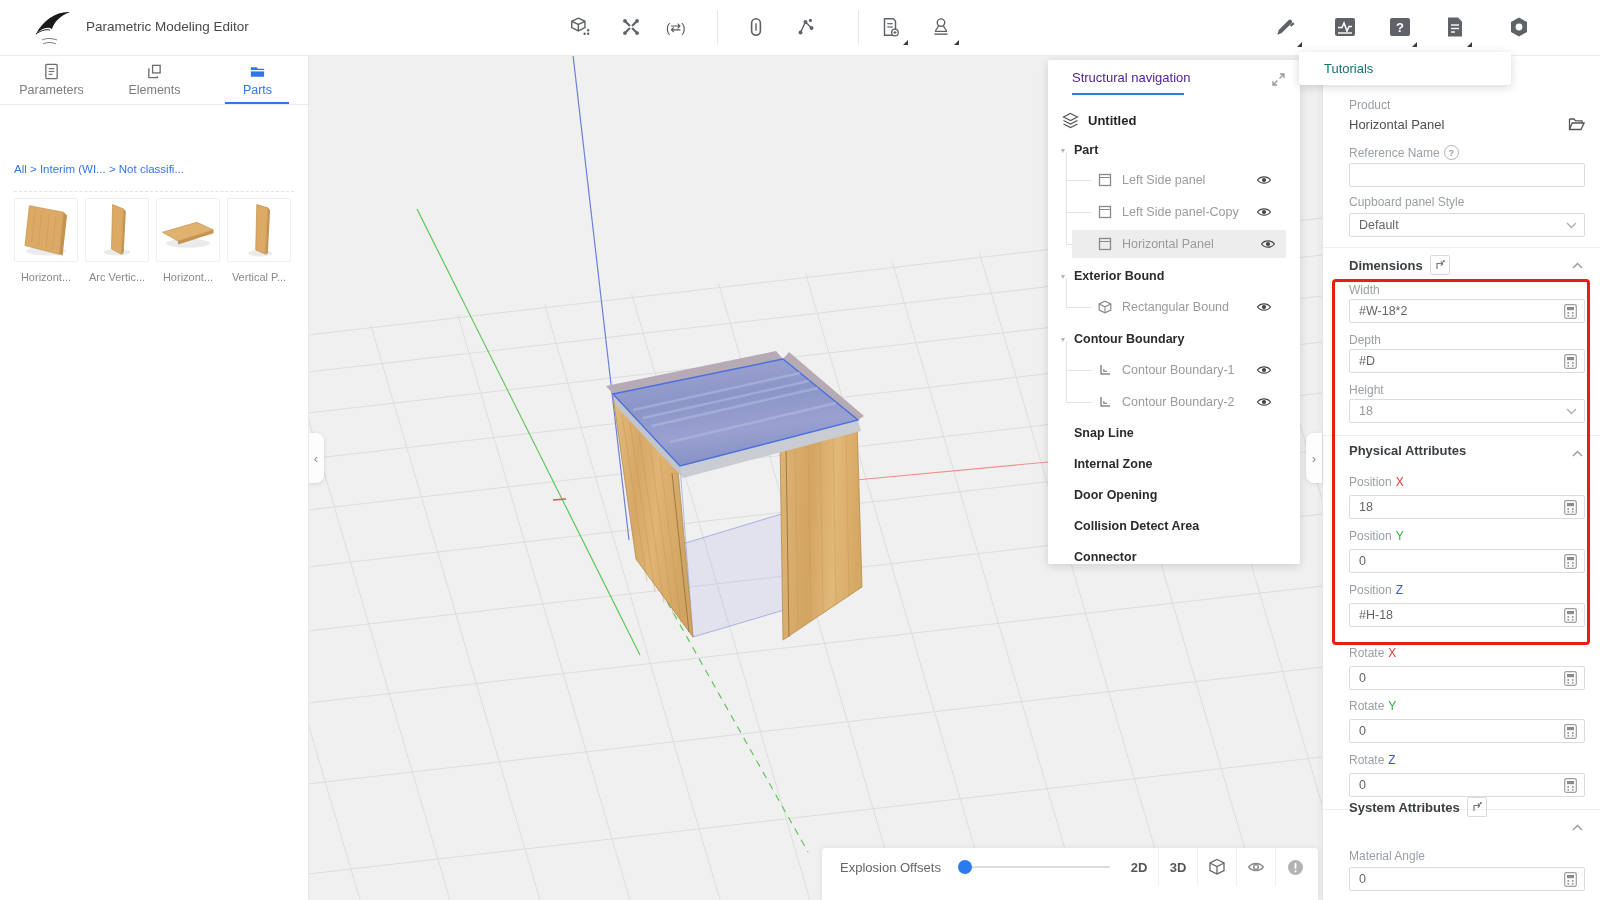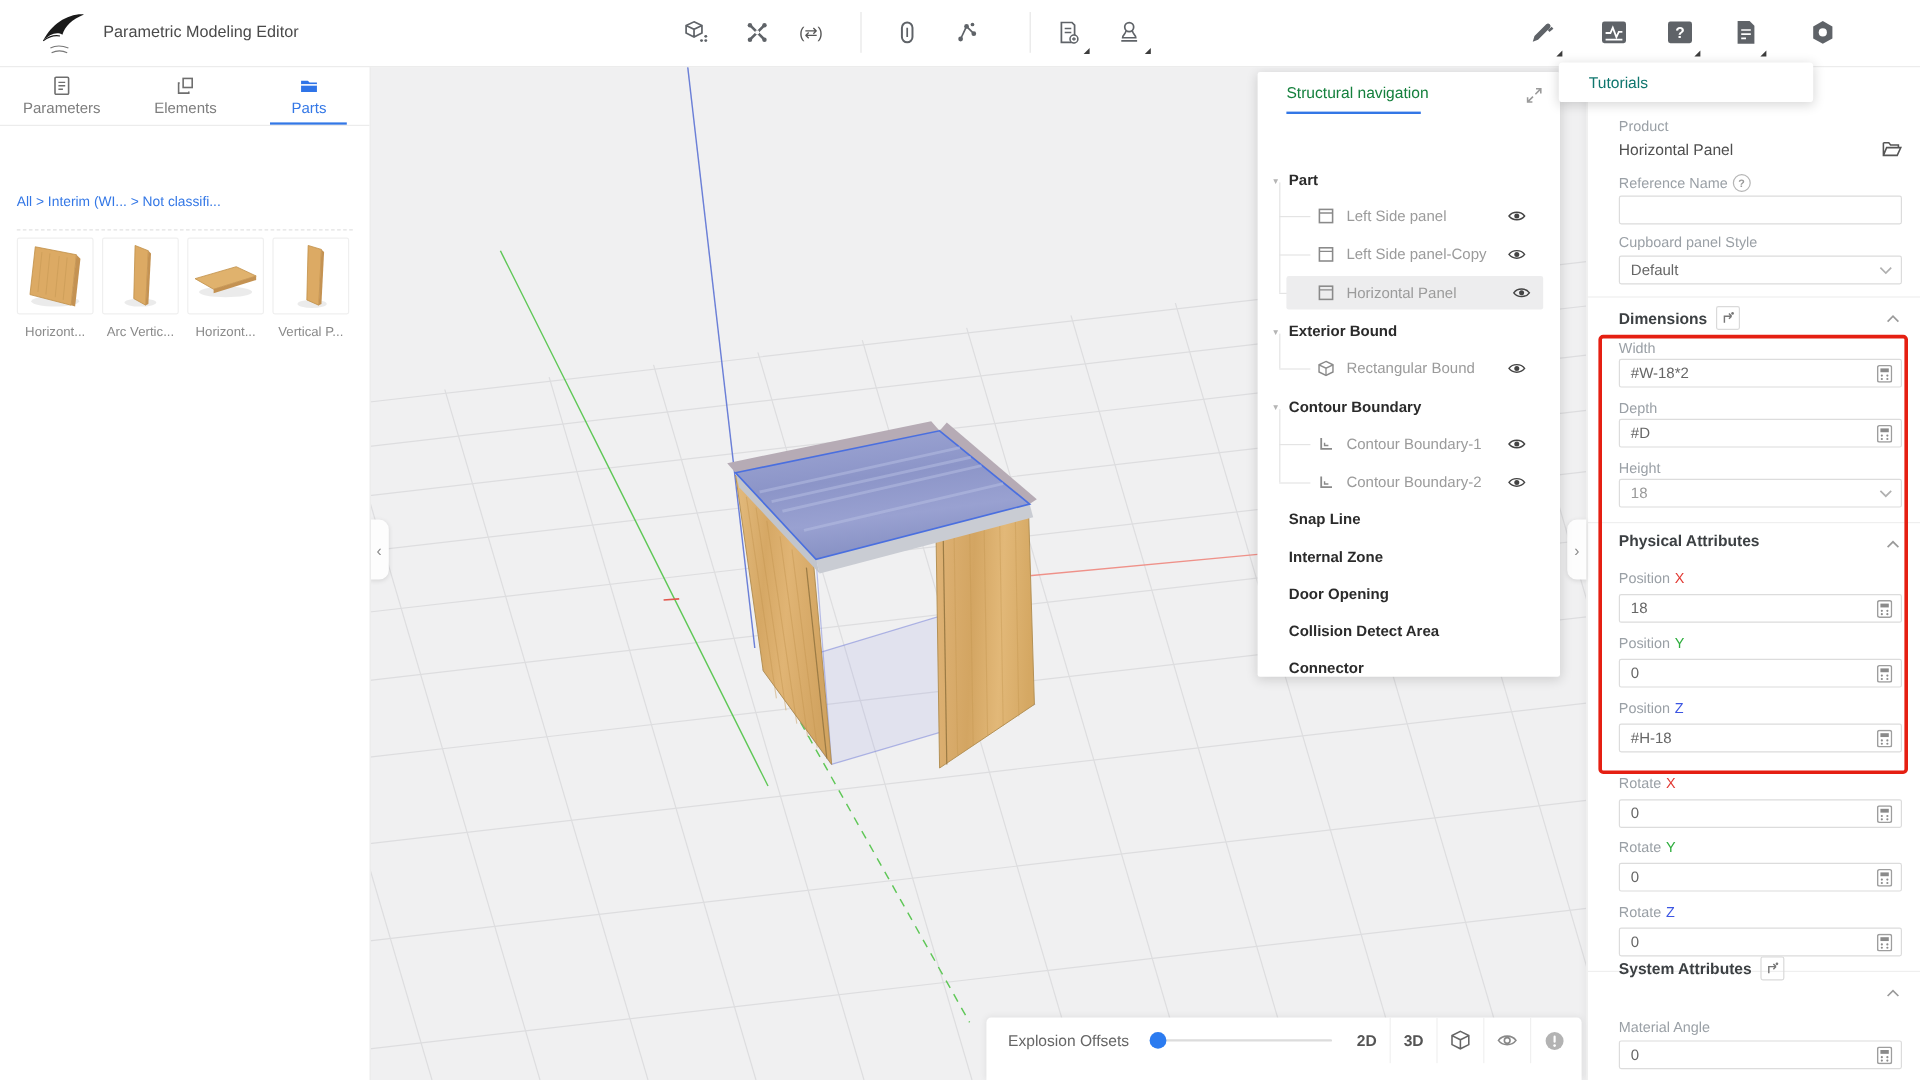--- a/index.html
+++ b/index.html
@@ -26,21 +26,21 @@
   #breadcrumb{position:absolute;left:14px;top:108px;font-size:11.5px;color:#3377e6;white-space:nowrap;}
   #breadcrumb span{cursor:pointer;}
   #list-divider{position:absolute;left:14px;top:136px;width:280px;border-top:1px dashed #e2e2e2;}
   .part-card{position:absolute;top:143px;width:64px;height:64px;background:#fff;border:1px solid #efefef;border-radius:2px;cursor:pointer;box-sizing:border-box;}
   .part-label{position:absolute;top:216px;width:64px;text-align:center;font-size:11px;color:#8a8a8a;white-space:nowrap;overflow:hidden;}
   
   #viewport{position:absolute;left:308px;top:55px;z-index:1;}
   .edge-handle{position:absolute;top:433px;width:16px;height:50px;background:#fdfdfd;box-shadow:0 1px 4px rgba(0,0,0,.12);display:flex;align-items:center;justify-content:center;color:#8a8a8a;font-size:13px;cursor:pointer;z-index:12;}
   
   #navpanel{position:absolute;left:1048px;top:60px;width:252px;height:504px;background:#fff;box-shadow:0 2px 10px rgba(0,0,0,.14);z-index:15;overflow:hidden;border-radius:2px;}
-  #nav-title{position:absolute;left:24px;top:10px;font-size:13px;color:#15803d;cursor:pointer;}
+  #nav-title{position:absolute;left:24px;top:10px;font-size:13px;color:#4c1d95;cursor:pointer;}
   #nav-underline{position:absolute;left:24px;top:33px;width:112px;height:2px;background:#3377e6;}
   .nav-row{position:absolute;left:0;width:252px;height:28px;display:flex;align-items:center;cursor:pointer;}
   .nav-row.sel{background:#ededee;left:24px;width:214px;border-radius:2px;}
   .nav-root-label{font-size:13px;font-weight:bold;color:#262626;margin-left:40px;}
   .nav-group-label{font-size:12.5px;font-weight:bold;color:#2b2b2b;margin-left:26px;}
   .nav-child-label{font-size:12.5px;color:#9b9b9b;margin-left:22px;}
   .nav-caret{position:absolute;left:13px;font-size:8px;color:#b5b5b5;}
   .nav-cicon{position:absolute;left:50px;width:14px;height:14px;}
   .nav-row.sel .nav-cicon{left:26px;}
   .eye{position:absolute;right:28px;width:16px;height:16px;cursor:pointer;}
@@ -308,20 +308,27 @@
 <div class="edge-handle" style="left:308px;border-radius:0 8px 8px 0">‹</div>
 <div class="edge-handle" style="left:1306px;border-radius:8px 0 0 8px">›</div>
 
 <div id="navpanel">
   <div id="nav-title">Structural navigation</div>
   <div id="nav-underline"></div>
   <svg class="abs" style="right:14px;top:12px" width="15" height="15" viewBox="0 0 15 15">
     <path d="M2 9 V13 H6 M13 6 V2 H9 M12.5 2.5 L8.5 6.5 M2.5 12.5 L6.5 8.5" fill="none" stroke="#9a9a9a" stroke-width="1.3"></path>
   </svg>
 
+  <div class="nav-row" style="top:46px">
+    <svg class="abs" style="left:14px" width="17" height="17" viewBox="0 0 17 17">
+      <path d="M8.5 1.5 L15.5 5 L8.5 8.5 L1.5 5 Z" fill="none" stroke="#555" stroke-width="1.2"></path>
+      <path d="M1.5 8.5 L8.5 12 L15.5 8.5 M1.5 12 L8.5 15.5 L15.5 12" fill="none" stroke="#555" stroke-width="1.2"></path>
+    </svg>
+    <span class="nav-root-label">Untitled</span>
+  </div>
 
   <div class="nav-row" style="top:76px">
     <span class="nav-caret">▾</span>
     <span class="nav-group-label">Part</span>
   </div>
   <div class="tree-line" style="top:92px;height:92px"></div>
   <div class="tree-stub" style="top:120px;width:26px"></div>
   <div class="tree-stub" style="top:152px;width:26px"></div>
   <div class="tree-stub" style="top:184px;width:26px"></div>
 

